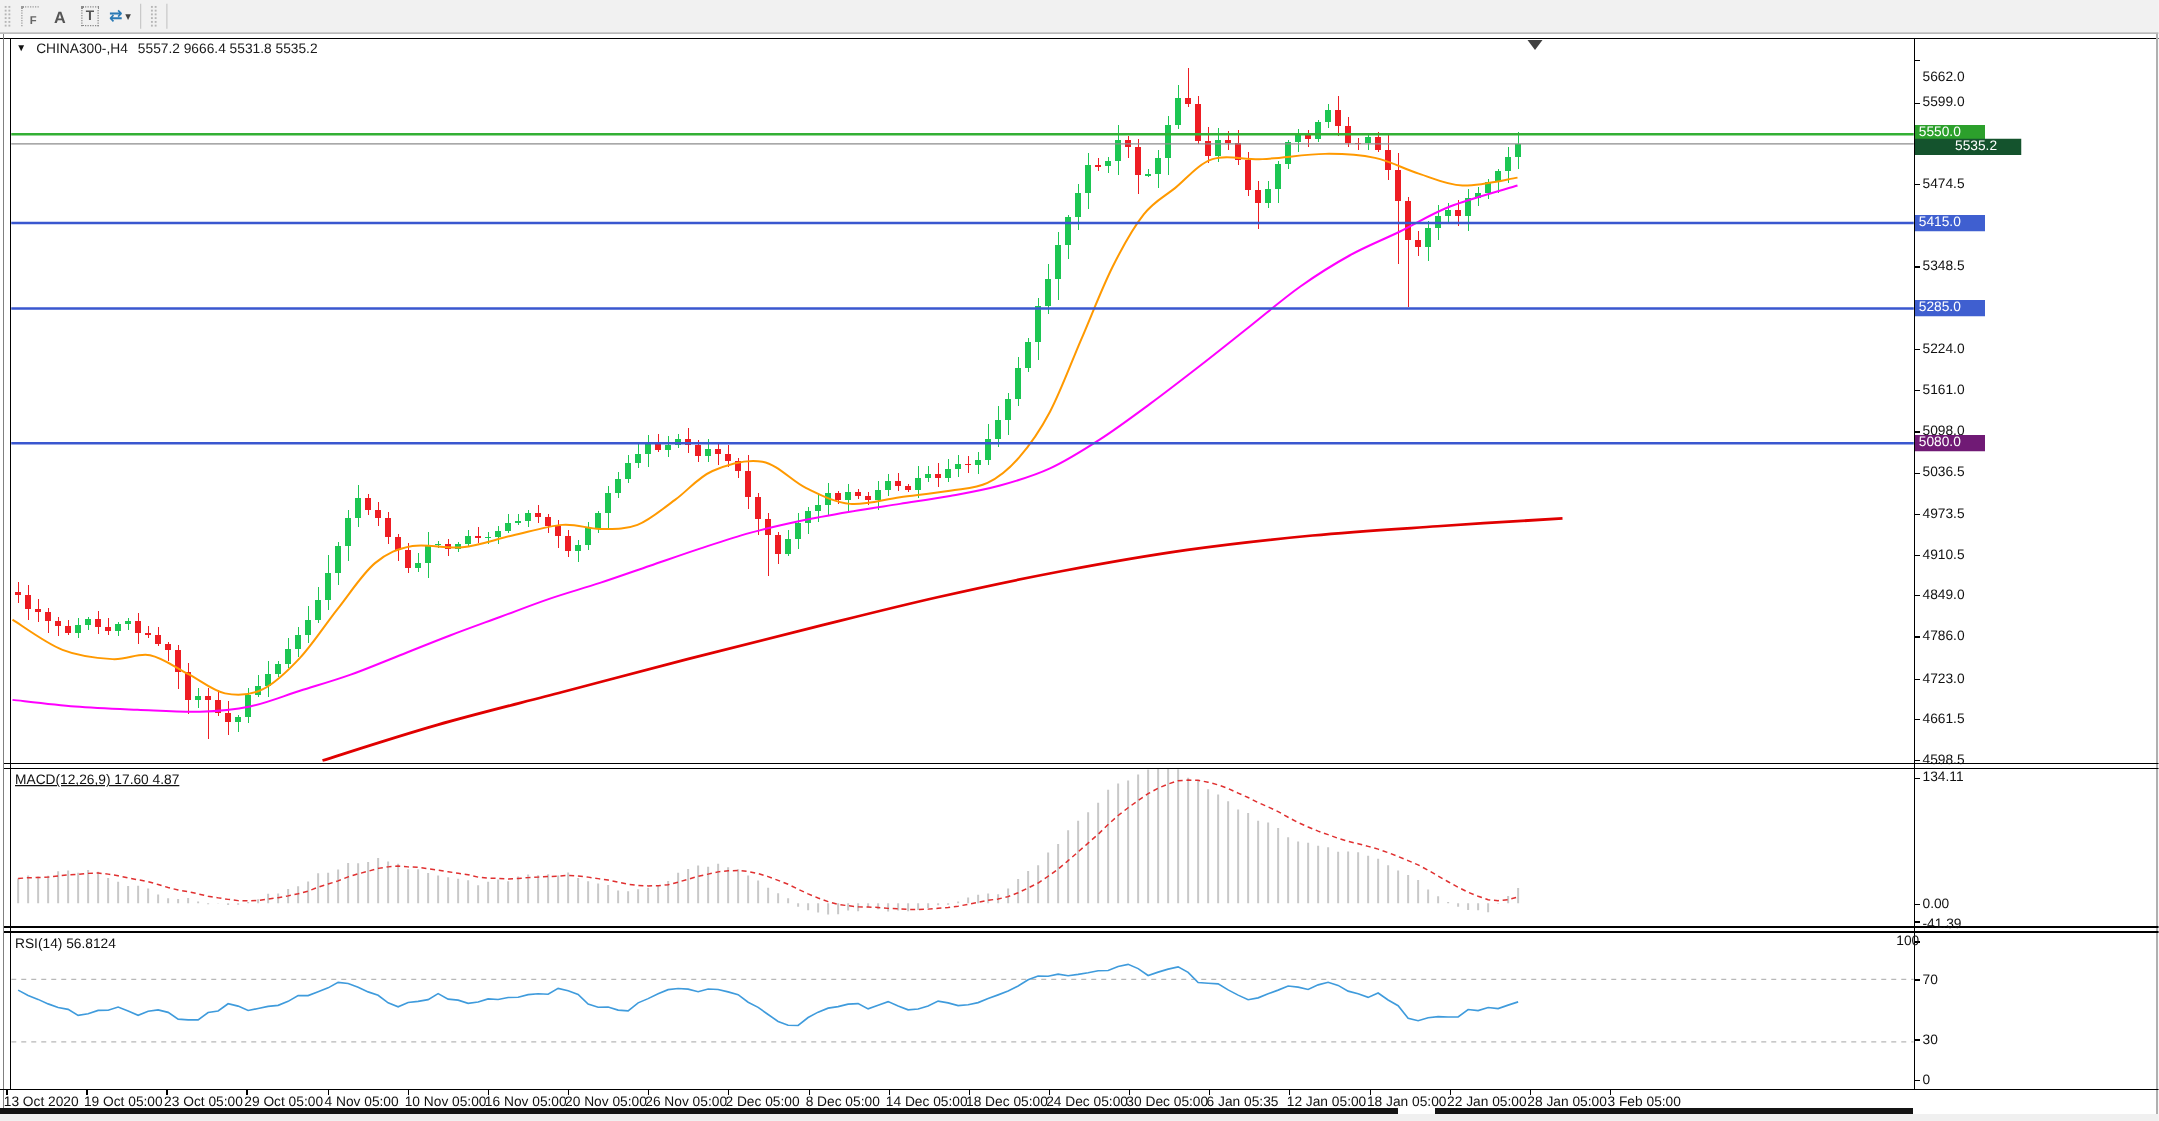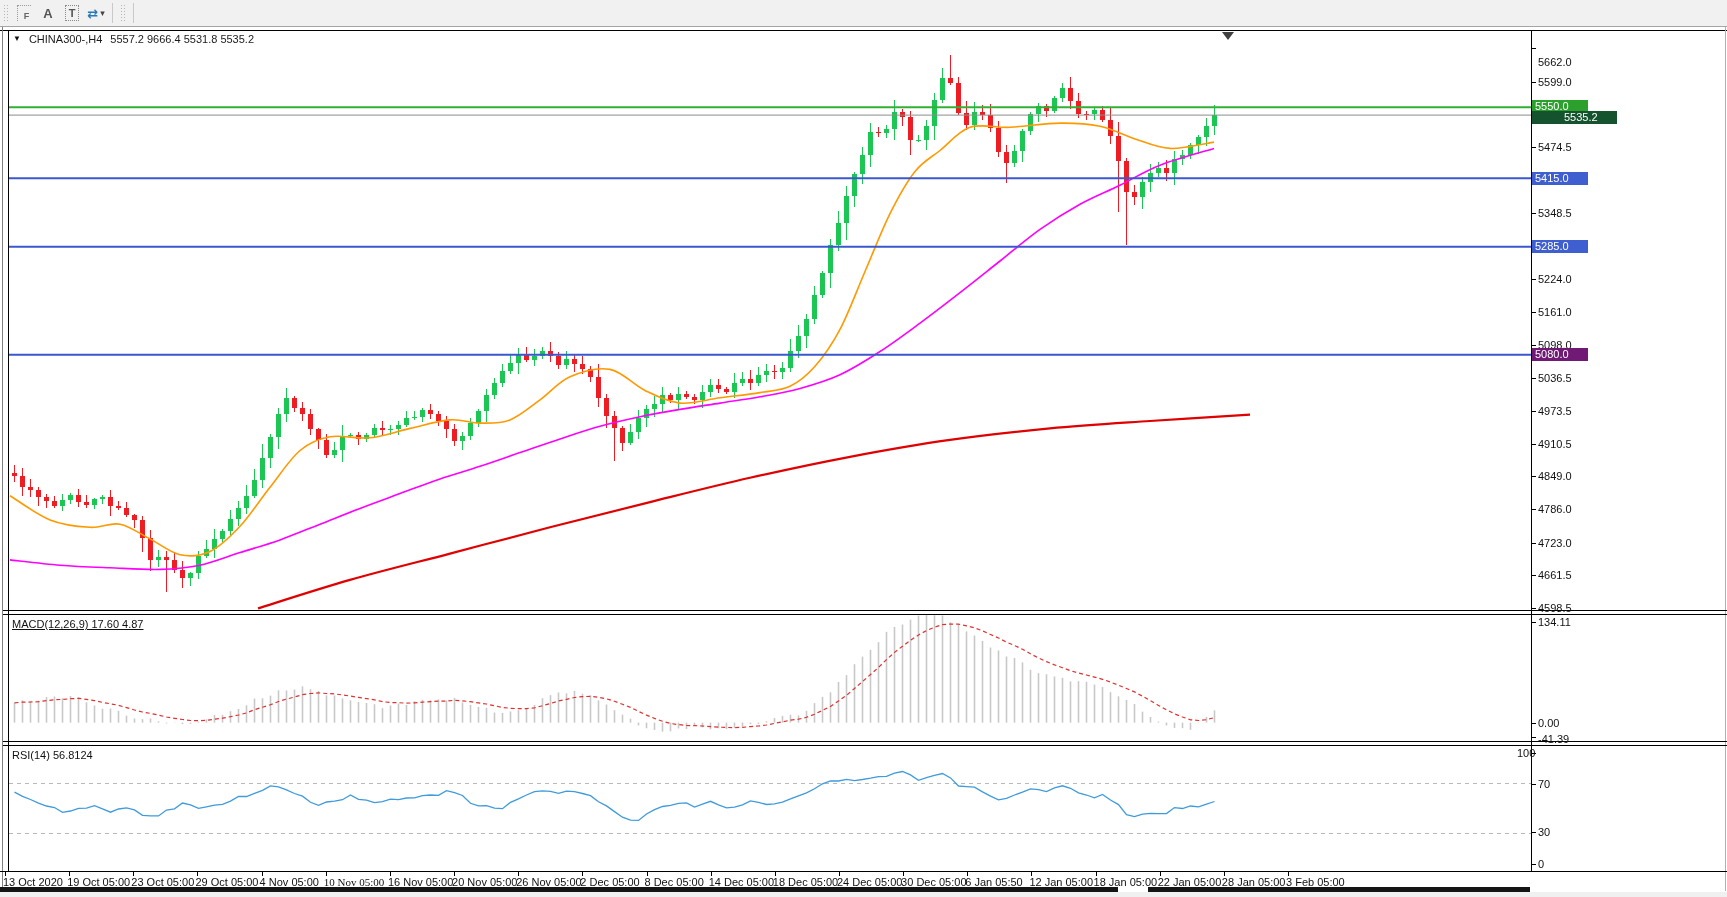--- a/index.html
+++ b/index.html
@@ -641,31 +641,31 @@
       <div class="axis-lbl" style="left: 1538px; top: 733px;">-41.39</div>
       <div class="axis-lbl" style="left: 1469px; top: 747px; margin-left: 48px;">100</div>
       <div class="axis-lbl" style="left: 1538px; top: 777.5px;">70</div>
       <div class="axis-lbl" style="left: 1538px; top: 825.5px;">30</div>
       <div class="axis-lbl" style="left: 1538px; top: 858px;">0</div>
       <div class="date-lbl" style="left: 3px; top: 876px;">13 Oct 2020</div>
       <div class="date-lbl" style="left: 67.15px; top: 876px;">19 Oct 05:00</div>
       <div class="date-lbl" style="left: 131.3px; top: 876px;">23 Oct 05:00</div>
       <div class="date-lbl" style="left: 195.45px; top: 876px;">29 Oct 05:00</div>
       <div class="date-lbl" style="left: 259.6px; top: 876px;">4 Nov 05:00</div>
-      <div class="date-lbl" style="left: 323.75px; top: 876px; font-family: Liberation Serif, serif;">10 Nov 05:00</div>
+      <div class="date-lbl" style="left: 323.75px; top: 876px;">10 Nov 05:00</div>
       <div class="date-lbl" style="left: 387.9px; top: 876px;">16 Nov 05:00</div>
       <div class="date-lbl" style="left: 452.05px; top: 876px;">20 Nov 05:00</div>
       <div class="date-lbl" style="left: 516.2px; top: 876px;">26 Nov 05:00</div>
       <div class="date-lbl" style="left: 580.35px; top: 876px;">2 Dec 05:00</div>
       <div class="date-lbl" style="left: 644.5px; top: 876px;">8 Dec 05:00</div>
       <div class="date-lbl" style="left: 708.65px; top: 876px;">14 Dec 05:00</div>
       <div class="date-lbl" style="left: 772.8px; top: 876px;">18 Dec 05:00</div>
       <div class="date-lbl" style="left: 836.95px; top: 876px;">24 Dec 05:00</div>
       <div class="date-lbl" style="left: 901.1px; top: 876px;">30 Dec 05:00</div>
-      <div class="date-lbl" style="left: 965.25px; top: 876px;">6 Jan 05:50</div>
+      <div class="date-lbl" style="left: 965.25px; top: 876px;">6 Jan 05:35</div>
       <div class="date-lbl" style="left: 1029.4px; top: 876px;">12 Jan 05:00</div>
       <div class="date-lbl" style="left: 1093.55px; top: 876px;">18 Jan 05:00</div>
       <div class="date-lbl" style="left: 1157.7px; top: 876px;">22 Jan 05:00</div>
       <div class="date-lbl" style="left: 1221.85px; top: 876px;">28 Jan 05:00</div>
       <div class="date-lbl" style="left: 1286px; top: 876px;">3 Feb 05:00</div>
     </div>
 
 </div>
 
 </body></html>

